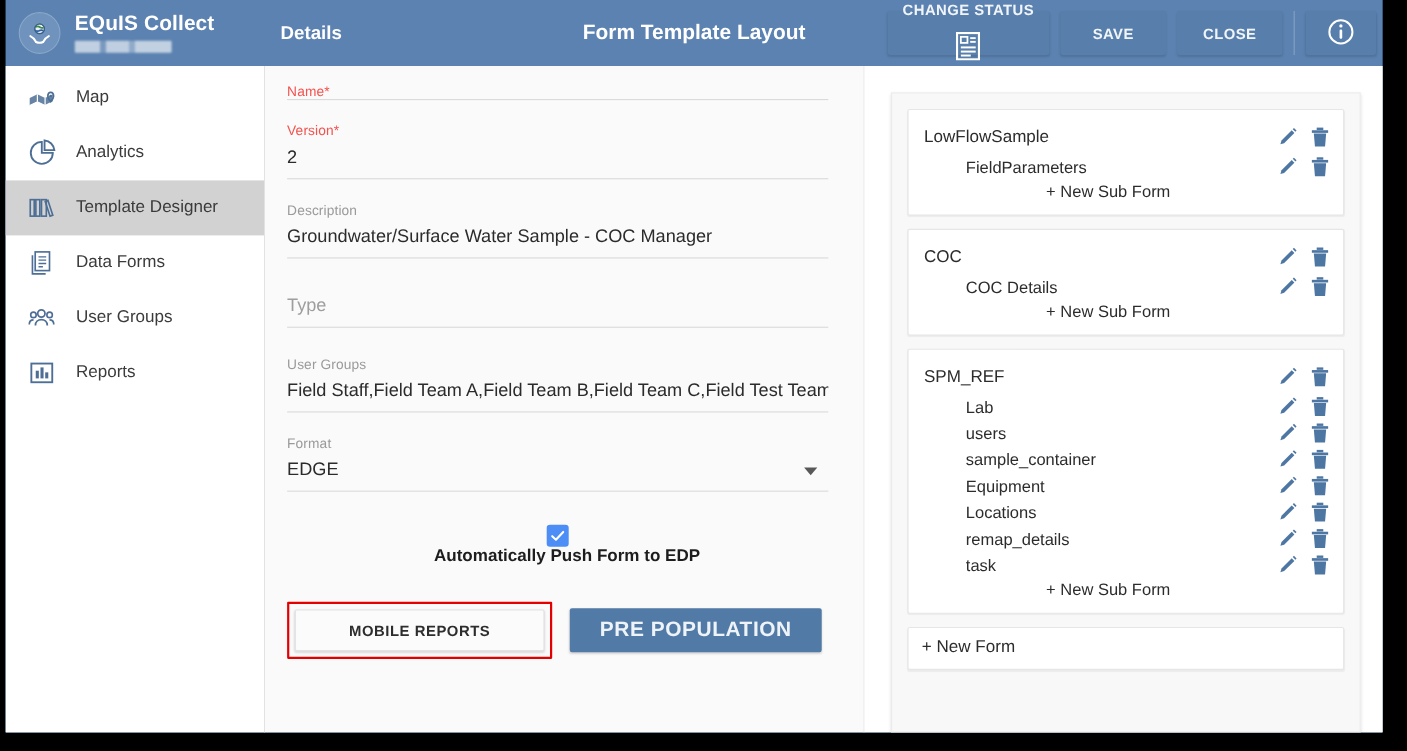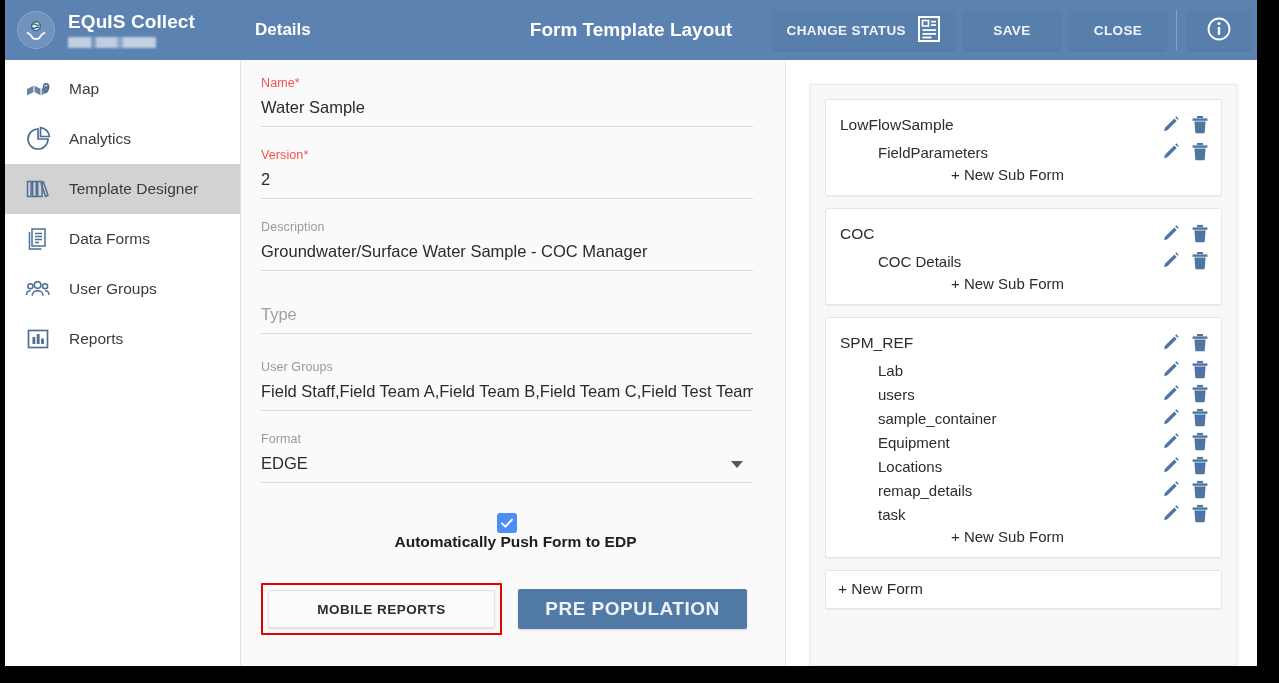--- a/index.html
+++ b/index.html
@@ -99,20 +99,21 @@
     font-family: "Liberation Sans", sans-serif;
     font-size: 13.5px;
     font-weight: bold;
     letter-spacing: .4px;
     height: 40px;
     display: flex;
     align-items: center;
     justify-content: center;
     cursor: pointer;
     box-shadow: 0 1px 2px rgba(0,0,0,.12);
+    flex-direction: column;
   }
   .btn-change-status { padding: 0 14px; gap: 12px; }
   .btn-save  { width: 96px; }
   .btn-close { width: 96px; }
   .btn-info  { width: 64px; }
   .hdr-divider {
     width: 1px; height: 40px;
     background: rgba(255,255,255,.25);
   }
 
@@ -454,21 +455,20 @@
             </svg>
           </span>
           <span class="nav-label">Reports</span>
         </div>
       </div>
 
       <div id="center">
 
         <div class="field">
           <div class="field-label required"><span>Name</span><span class="req-star">*</span></div>
-          <div class="field-value">Water Sample</div>
           <div class="field-underline"></div>
         </div>
         <div class="field-gap-sm"></div>
 
         <div class="field">
           <div class="field-label required"><span>Version</span><span class="req-star">*</span></div>
           <div class="field-value">2</div>
           <div class="field-underline"></div>
         </div>
         <div class="field-gap-sm"></div>

